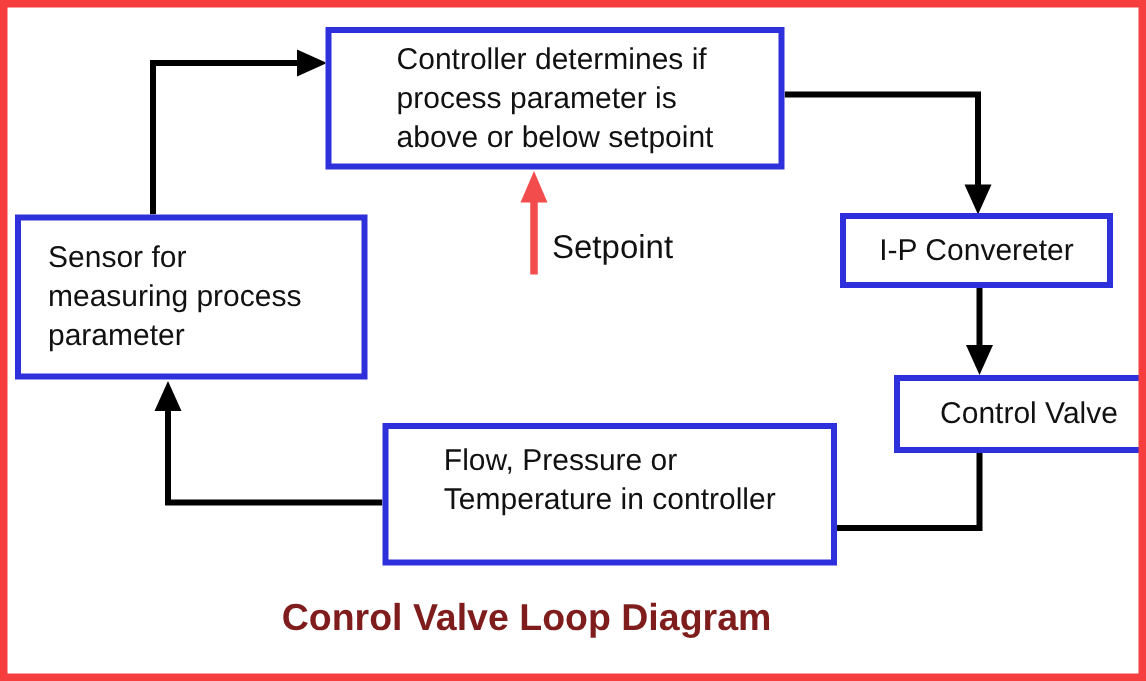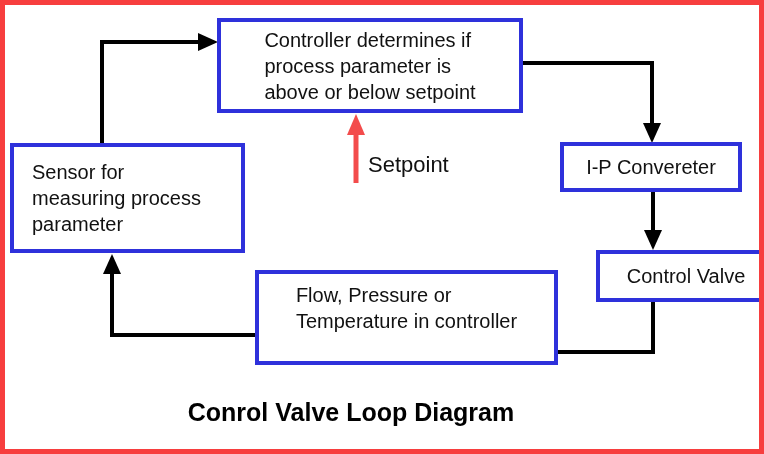--- a/index.html
+++ b/index.html
@@ -46,38 +46,38 @@
     white-space: pre-line;
     z-index: 2;
   }
   .node.center { }
 
   .node-controller { left: 217px; top: 18px;  width: 306px; height: 95px; }
   .node-sensor     { left: 10px;  top: 143px; width: 235px; height: 110px;
                      justify-content: flex-start; padding-left: 18px; text-align: left; }
   .node-ip         { left: 560px; top: 142px; width: 182px; height: 50px; }
   .node-valve      { left: 596px; top: 250px; width: 180px; height: 52px; }
-  .node-process    { left: 255px; top: 270px; width: 303px; height: 95px;
+  .node-process    { left: 255px; top: 282px; width: 303px; height: 95px;
                      align-items: flex-start; padding-top: 8px; }
 
   .setpoint-label {
     position: absolute;
     left: 368px; top: 152px;
     font-size: 22px;
     z-index: 2;
   }
 
   .diagram-title {
     position: absolute;
     left: 0; top: 398px;
     width: 702px;
     text-align: center;
     font-size: 25px;
     font-weight: bold;
-    color: #000000;
+    color: #7f1d1d;
     z-index: 2;
   }
 </style>
 </head>
 <body>
 
 <div class="stage">
 
   <svg class="wires" viewBox="0 0 764 454" xmlns="http://www.w3.org/2000/svg">
 

